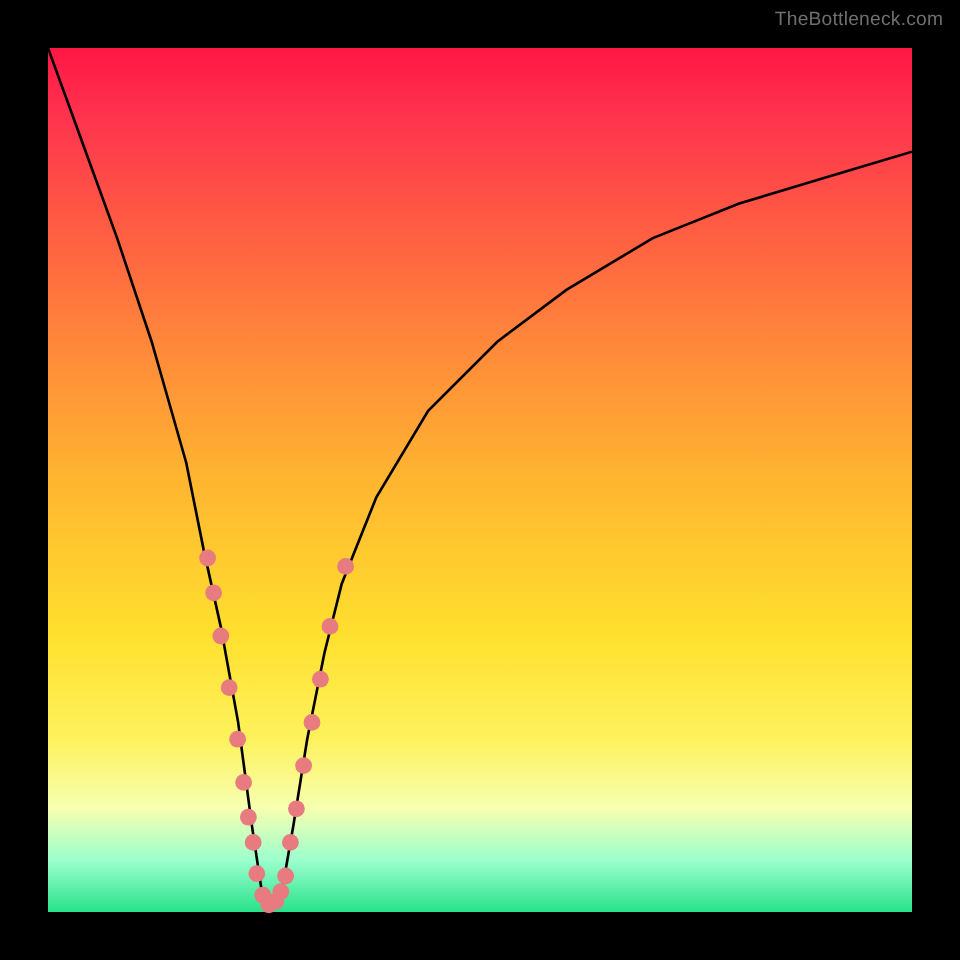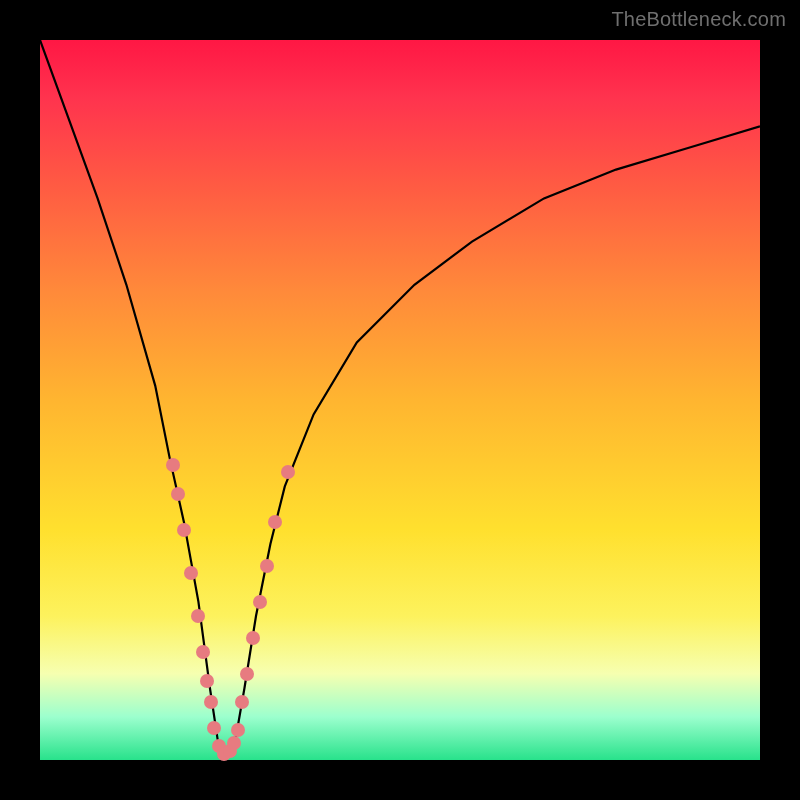--- a/index.html
+++ b/index.html
@@ -53,21 +53,21 @@
     border-radius: 50%;
     background: #e77b80;
     transform: translate(-50%, -50%);
     pointer-events: none;
   }
   .watermark {
     position: absolute;
     top: 8px;
     right: 14px;
     color: #6f6f6f;
-    font-size: 20px;
+    font-size: 16px;
     font-weight: 500;
     letter-spacing: 0.2px;
     user-select: none;
   }
 </style>
 </head>
 <body>
 
 <div class="outer">
 

